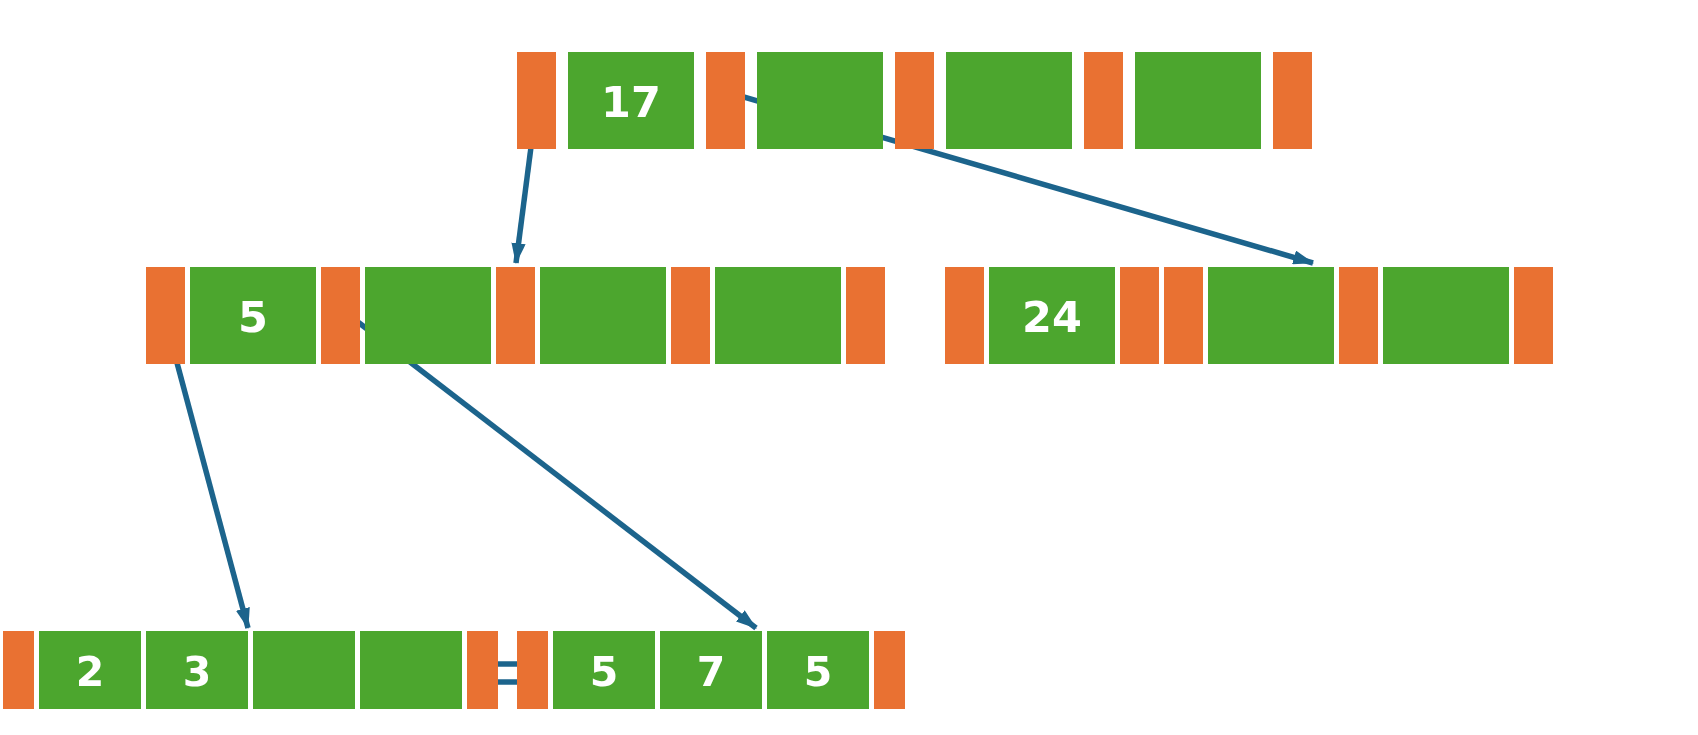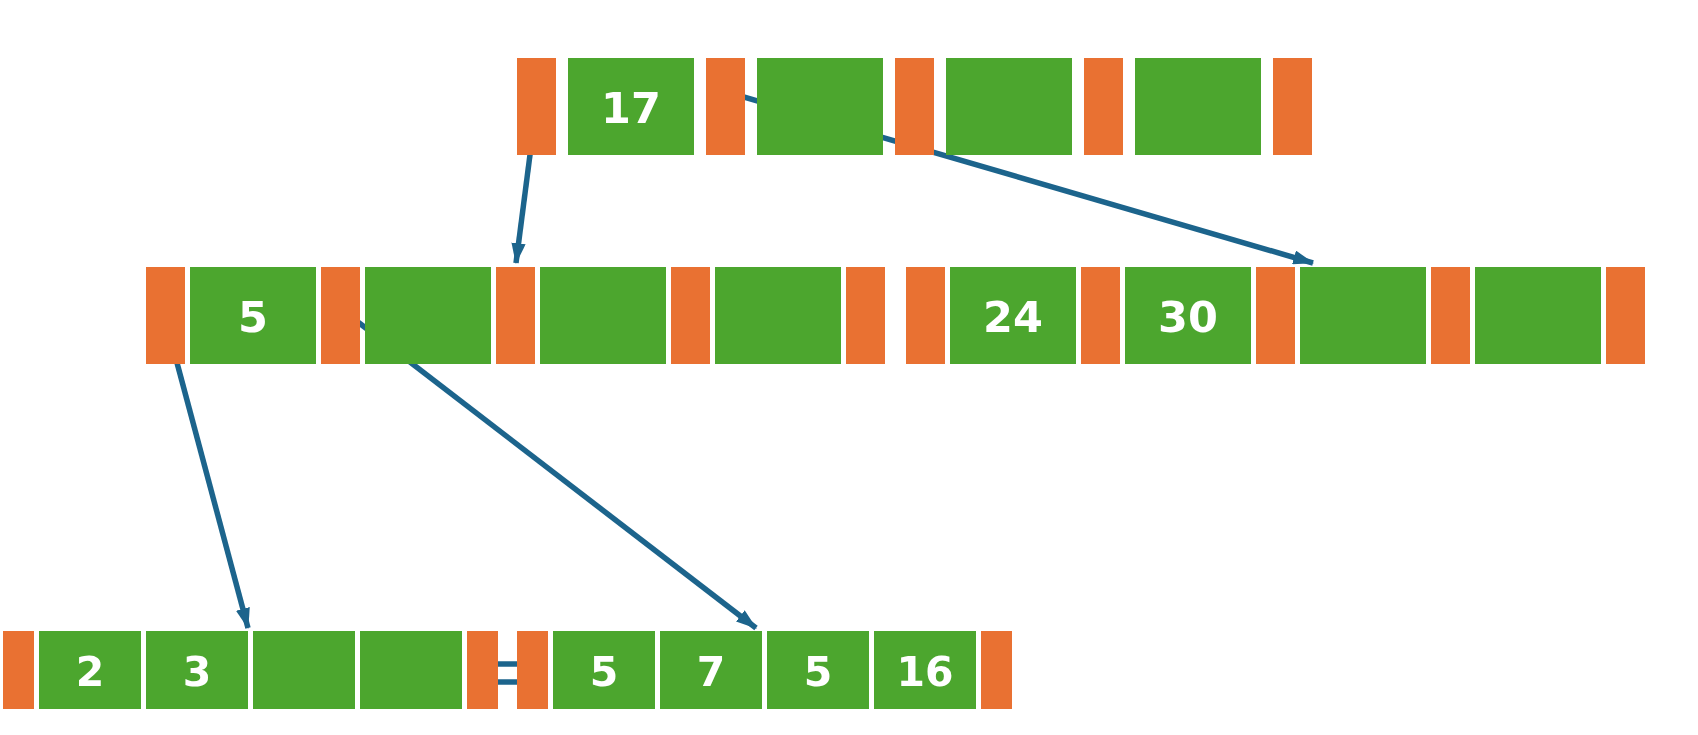--- a/index.html
+++ b/index.html
@@ -64,21 +64,21 @@
     <g id="arrow-group">
         <line x1="538" y1="93" x2="516" y2="263" marker-end="url(#arrow-head)"></line>
         <line x1="713" y1="88" x2="1313" y2="263" marker-end="url(#arrow-head)"></line>
         <line x1="161" y1="303" x2="248" y2="628" marker-end="url(#arrow-head)"></line>
         <line x1="341" y1="309" x2="756" y2="628" marker-end="url(#arrow-head)"></line>
         <line x1="474" y1="664" x2="543" y2="664" marker-end="url(#arrow-head)"></line>
         <line x1="540" y1="682" x2="470" y2="682" marker-end="url(#arrow-head)"></line>
       </g>
   </svg>
   <div id="diagram">
-      <div class="node internal" style="left: 517px; top: 58px; gap: 12px;">
+      <div class="node internal" style="left: 517px; top: 52px; gap: 12px;">
         <div class="cell pointer"></div>
         <div class="cell key">17</div>
         <div class="cell pointer"></div>
         <div class="cell key"></div>
         <div class="cell pointer"></div>
         <div class="cell key"></div>
         <div class="cell pointer"></div>
         <div class="cell key"></div>
         <div class="cell pointer"></div>
       </div>
@@ -86,41 +86,39 @@
         <div class="cell pointer"></div>
         <div class="cell key">5</div>
         <div class="cell pointer"></div>
         <div class="cell key"></div>
         <div class="cell pointer"></div>
         <div class="cell key"></div>
         <div class="cell pointer"></div>
         <div class="cell key"></div>
         <div class="cell pointer"></div>
       </div>
-      <div class="node internal" style="left: 906px; top: 267px;">
+      <div class="node internal" style="left: 945px; top: 267px;">
         <div class="cell pointer"></div>
         <div class="cell key">24</div>
         <div class="cell pointer"></div>
-        <div class="cell key">30</div>
         <div class="cell pointer"></div>
         <div class="cell key"></div>
         <div class="cell pointer"></div>
         <div class="cell key"></div>
         <div class="cell pointer"></div>
       </div>
       <div class="node leaf" style="left: 3px; top: 631px;">
         <div class="cell pointer"></div>
         <div class="cell key">2</div>
         <div class="cell key">3</div>
         <div class="cell key"></div>
         <div class="cell key"></div>
         <div class="cell pointer"></div>
       </div>
       <div class="node leaf" style="left: 517px; top: 631px;">
         <div class="cell pointer"></div>
         <div class="cell key">5</div>
         <div class="cell key">7</div>
         <div class="cell key">5</div>
-        <div class="cell key">16</div>
         <div class="cell pointer"></div>
       </div>
     </div>
 </div>
 
 </body></html>

